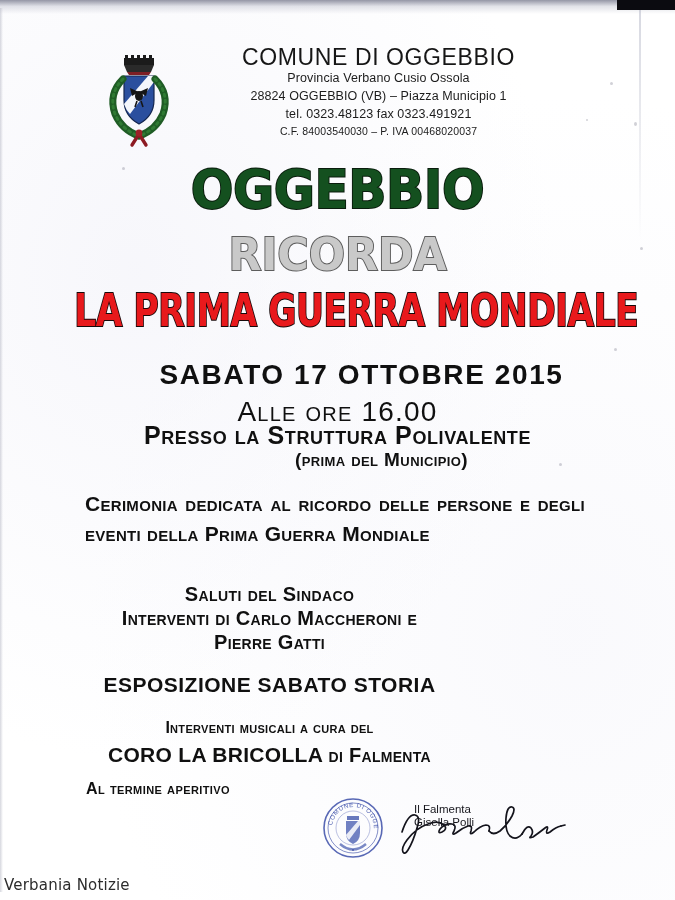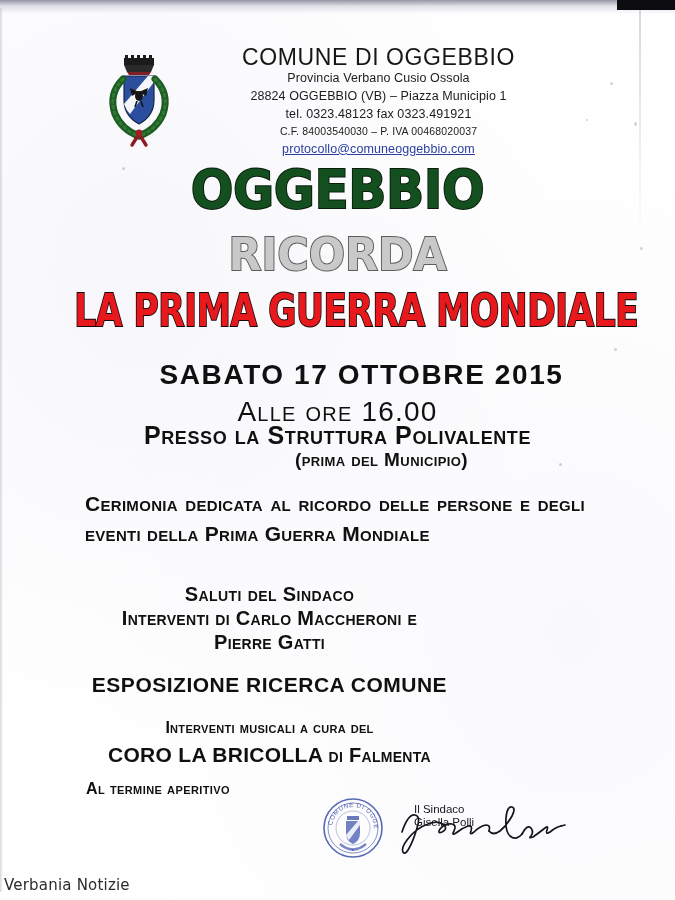--- a/index.html
+++ b/index.html
@@ -359,60 +359,59 @@
       <path d="M37 82 L30 93 M37 82 L44 93" stroke="#8d1b22" stroke-width="3.4" stroke-linecap="round"></path>
       <circle cx="37" cy="81" r="3.4" fill="#9d2027"></circle>
     </svg>
 
     <div class="head-text">
       <div class="comune-title">COMUNE DI OGGEBBIO</div>
       <div class="head-line">Provincia Verbano Cusio Ossola</div>
       <div class="head-line">28824 OGGEBBIO (VB) – Piazza Municipio 1</div>
       <div class="head-line">tel. 0323.48123 fax 0323.491921</div>
       <div class="head-line small">C.F. 84003540030 – P. IVA 00468020037</div>
-      <a class="head-email" href="#">protocollo@comuneoggebbio.com</a>
     </div>
   </div>
 
   <div class="display-block t-oggebbio">OGGEBBIO</div>
   <div class="display-block t-ricorda">RICORDA</div>
   <div class="display-block t-guerra">LA PRIMA GUERRA MONDIALE</div>
 
   <div class="display-block t-sabato">SABATO 17 OTTOBRE 2015</div>
   <div class="display-block t-ore">Alle ore 16.00</div>
   <div class="display-block t-presso">Presso la Struttura Polivalente</div>
   <div class="display-block t-prima-mun">(prima del Municipio)</div>
 
   <div class="body-para">Cerimonia dedicata al ricordo delle persone e degli eventi della Prima Guerra Mondiale</div>
 
   <div class="prog p-saluti">Saluti del Sindaco</div>
   <div class="prog p-pierre">Pierre Gatti</div>
   <div class="prog p-interventi1">Interventi di Carlo Maccheroni e</div>
-  <div class="prog p-esposizione">ESPOSIZIONE RICERCA COMUNE</div>
+  <div class="prog p-esposizione">ESPOSIZIONE SABATO STORIA</div>
   <div class="prog p-musicali">Interventi  musicali a cura del</div>
   <div class="prog p-coro"><span>CORO LA BRICOLLA</span> <span class="sc">di Falmenta</span></div>
   <div class="t-aperitivo">Al termine aperitivo</div>
 
   <svg class="stamp" viewBox="0 0 62 62">
     <circle cx="31" cy="31" r="29" fill="none" stroke="#3b4ea8" stroke-width="1.6" opacity="0.85"></circle>
     <circle cx="31" cy="31" r="25" fill="none" stroke="#3b4ea8" stroke-width="0.9" opacity="0.7"></circle>
     <circle cx="31" cy="31" r="17" fill="none" stroke="#3b4ea8" stroke-width="0.7" opacity="0.5"></circle>
     <path id="stamparc" d="M 31 31 m -21 0 a 21 21 0 1 1 42 0" fill="none"></path>
     <text font-size="6.2" fill="#3b4ea8" opacity="0.9" font-family="Liberation Sans, sans-serif" letter-spacing="0.6">
       <textPath href="#stamparc" startOffset="4%">COMUNE DI OGGEBBIO</textPath>
     </text>
     <path d="M24 24 L38 24 L38 36 Q38 44 31 47 Q24 44 24 36 Z" fill="#4257ad" opacity="0.75"></path>
     <path d="M24 38 L36 24 L38 24 L38 28 L27 43 Q25 41 24 38 Z" fill="#ffffff" opacity="0.85"></path>
     <rect x="25" y="19" width="12" height="4" fill="#4257ad" opacity="0.8"></rect>
     <path d="M18 47 Q31 58 44 47" fill="none" stroke="#4257ad" stroke-width="2.4" opacity="0.7"></path>
     <circle cx="31" cy="53" r="1" fill="#3b4ea8" opacity="0.8"></circle>
   </svg>
 
   <div class="sign-wrap">
-    <div class="sign-label">Il Sindaco</div>
+    <div class="sign-label">Il Falmenta</div>
     <div class="sign-name">Gisella Polli</div>
     <svg class="sign-ink" viewBox="0 0 200 58">
       <g fill="none" stroke="#14141c" stroke-width="1.7" stroke-linecap="round">
         <path d="M14 34 Q20 16 27 17 Q33 18 29 30 Q25 44 20 52 Q17 57 15 54 Q13 50 19 42 Q28 30 40 26 Q50 22 56 27 Q60 31 54 34 Q49 36 52 31 Q57 25 64 26 Q69 27 66 33 Q63 38 68 35 Q74 30 80 28 Q85 27 83 33 Q81 38 86 34 Q92 28 98 27 Q103 27 101 33"></path>
         <path d="M101 33 Q105 38 112 33 Q119 27 124 18 Q128 10 124 9 Q119 8 118 20 Q117 33 122 38 Q128 43 134 36"></path>
         <path d="M134 36 Q139 26 143 30 Q146 34 143 38 Q140 41 145 39 Q152 34 157 30 Q161 27 159 32 Q157 37 162 34 Q168 29 173 28"></path>
         <path d="M173 28 L177 27"></path>
       </g>
     </svg>
   </div>

